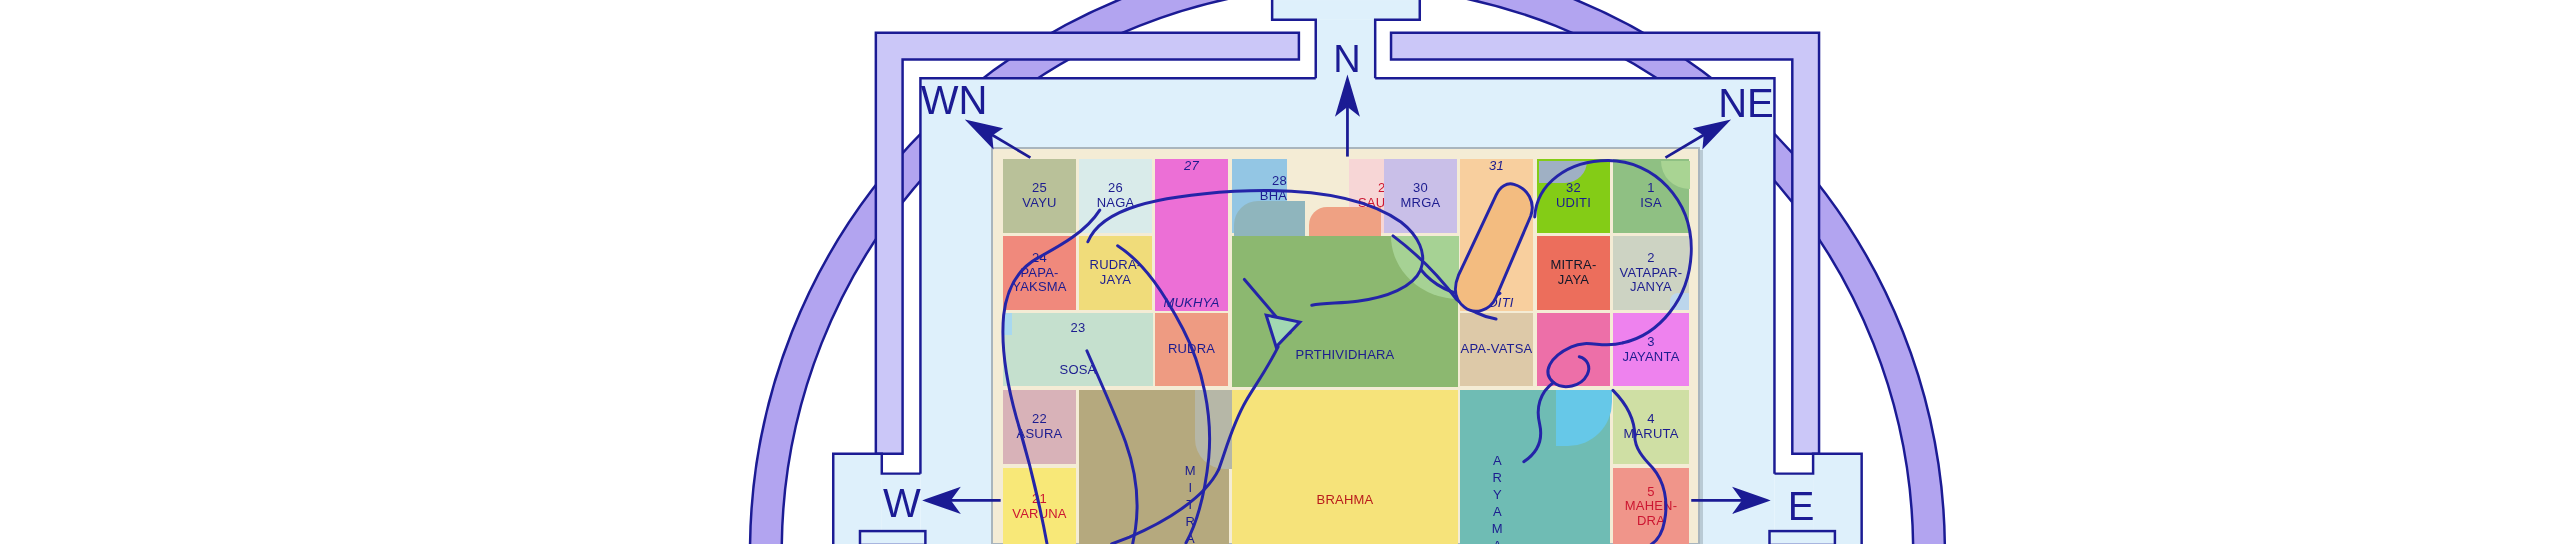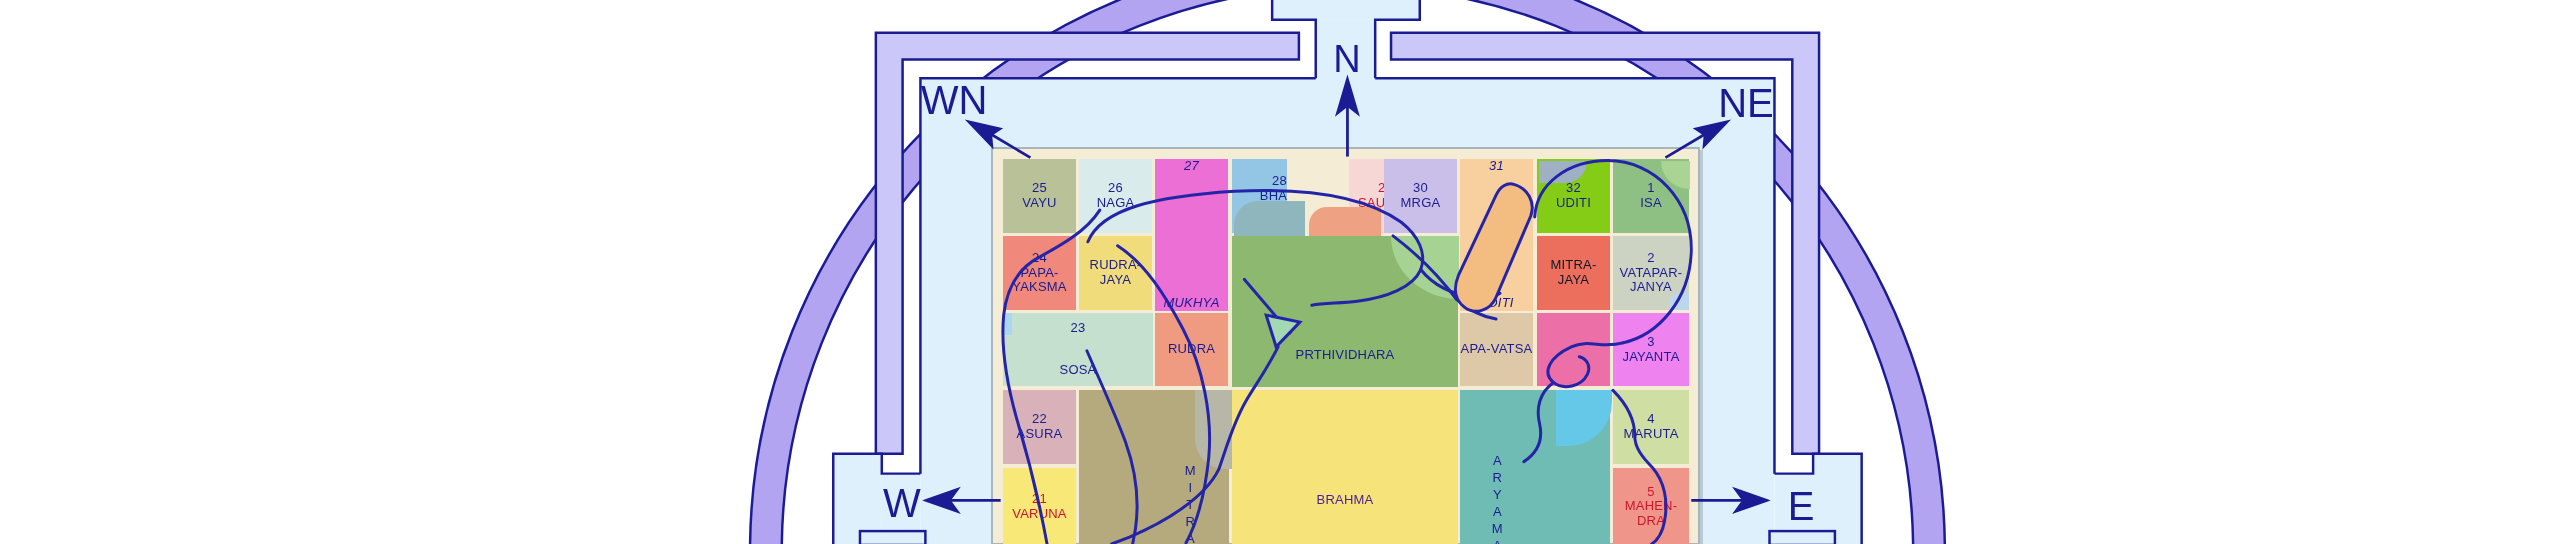--- a/index.html
+++ b/index.html
@@ -135,21 +135,21 @@
         <span class="num">3</span>
         <span class="nm">JAYANTA</span>
       </div>
       <div class="cell" style="left: 1003px; top: 390px; width: 73px; height: 74px; background: rgb(216, 178, 184); color: rgb(28, 28, 143);">
         <span class="num">22</span>
         <span class="nm">ASURA</span>
       </div>
       <div class="cell vertical v-mitra" style="left: 1079px; top: 390px; width: 150px; height: 155px; background: rgb(181, 169, 126); color: rgb(28, 28, 143);">
         <span class="nm">MITRA</span>
       </div>
-      <div class="cell brahma" style="left: 1232px; top: 390px; width: 226px; height: 155px; background: rgb(246, 227, 122); color: #4c1d95;">
+      <div class="cell brahma" style="left: 1232px; top: 390px; width: 226px; height: 155px; background: rgb(246, 227, 122); color: #b91c1c;">
         <span class="nm">BRAHMA</span>
       </div>
       <div class="cell vertical v-aryaman" style="left: 1460px; top: 390px; width: 150px; height: 155px; background: rgb(111, 188, 180); color: rgb(28, 28, 143);">
         <span class="nm">ARYAMAN</span>
       </div>
       <div class="cell" style="left: 1613px; top: 390px; width: 76px; height: 74px; background: rgb(207, 223, 164); color: rgb(28, 28, 143);">
         <span class="num">4</span>
         <span class="nm">MARUTA</span>
       </div>
       <div class="cell" style="left: 1003px; top: 468px; width: 73px; height: 77px; background: rgb(248, 232, 120); color: rgb(204, 22, 49);">

